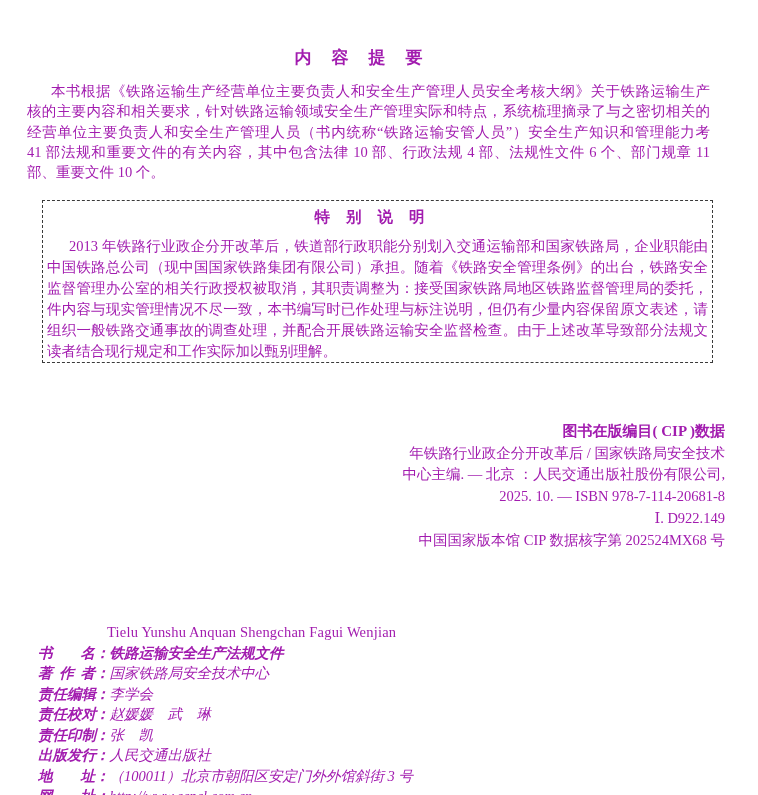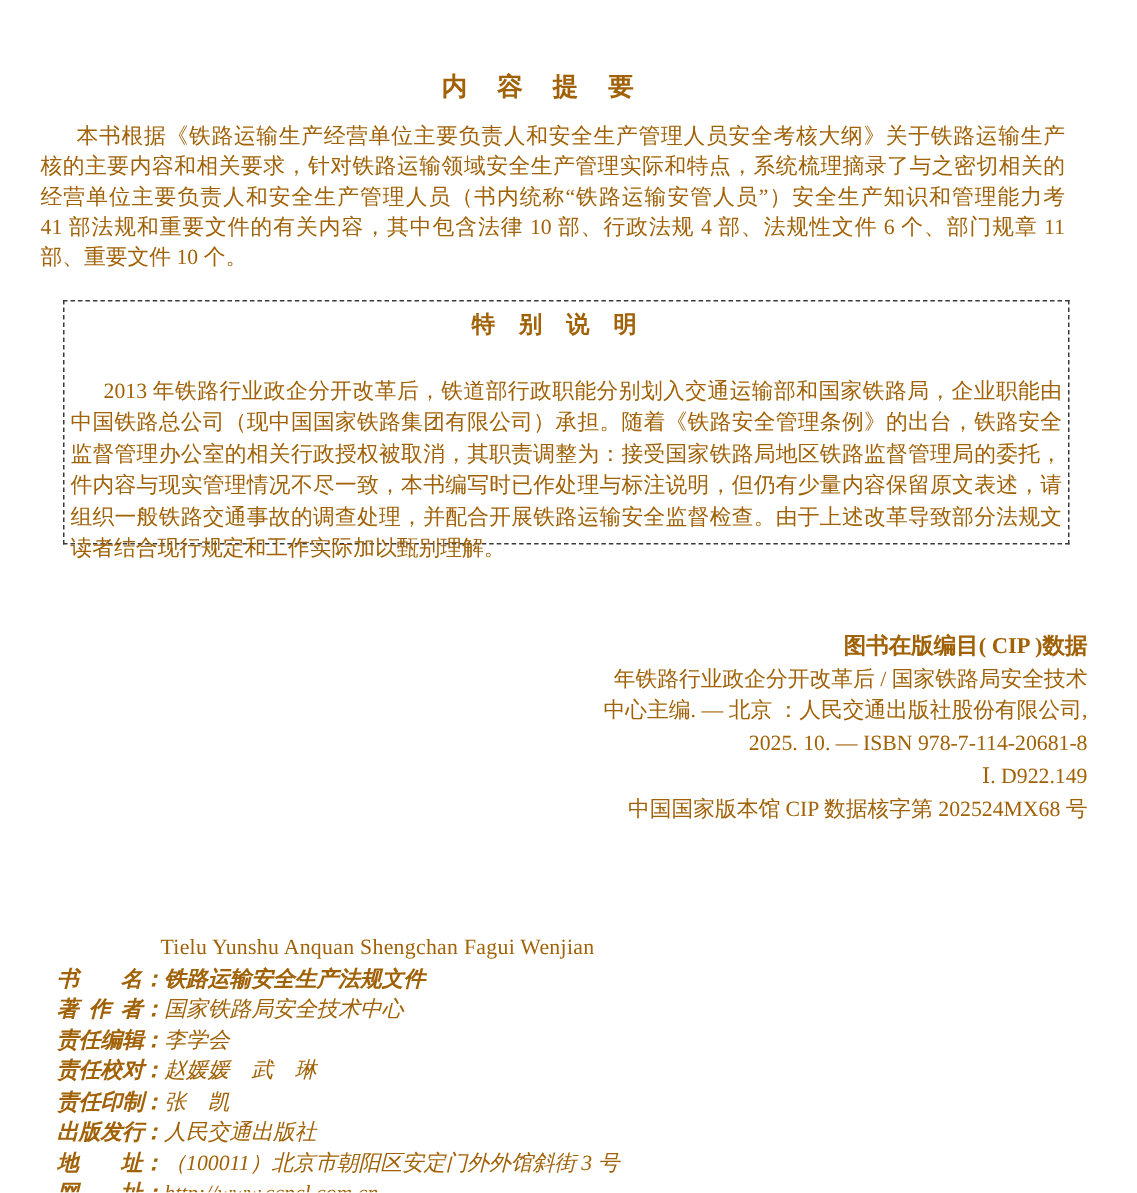--- a/index.html
+++ b/index.html
@@ -3,21 +3,21 @@
 <meta charset="utf-8">
 <style>
   html,body{margin:0;padding:0;background:#ffffff;}
   .page{
     position:relative;
     width:758px;
     height:795px;
     background:#ffffff;
     overflow:hidden;
     font-family:"Liberation Serif","DejaVu Serif",serif;
-    color:#a16207;
+    color:#a21caf;
   }
   
   .summary-title{
     position:absolute;
     top:46px;left:27px;width:683px;
     text-align:center;
     font-size:17px;font-weight:bold;
     letter-spacing:20px;
     white-space:nowrap;
   }
@@ -39,21 +39,21 @@
     padding:7px 4px 0 4px;
   }
   .special-title{
     text-align:center;
     font-size:15.5px;font-weight:bold;
     letter-spacing:16px;
     line-height:18px;
     white-space:nowrap;
   }
   .special-para{
-    margin-top:25px;
+    margin-top:10px;
     font-size:14.5px;line-height:21px;
   }
   
   .cip{
     position:absolute;
     top:421px;left:25px;width:700px;
     font-size:14.5px;line-height:21.7px;text-align:right;
   }
   .cip-header{font-weight:bold;font-size:15px;padding-left:53px;}
   .cip-l1{padding-left:50px;}

